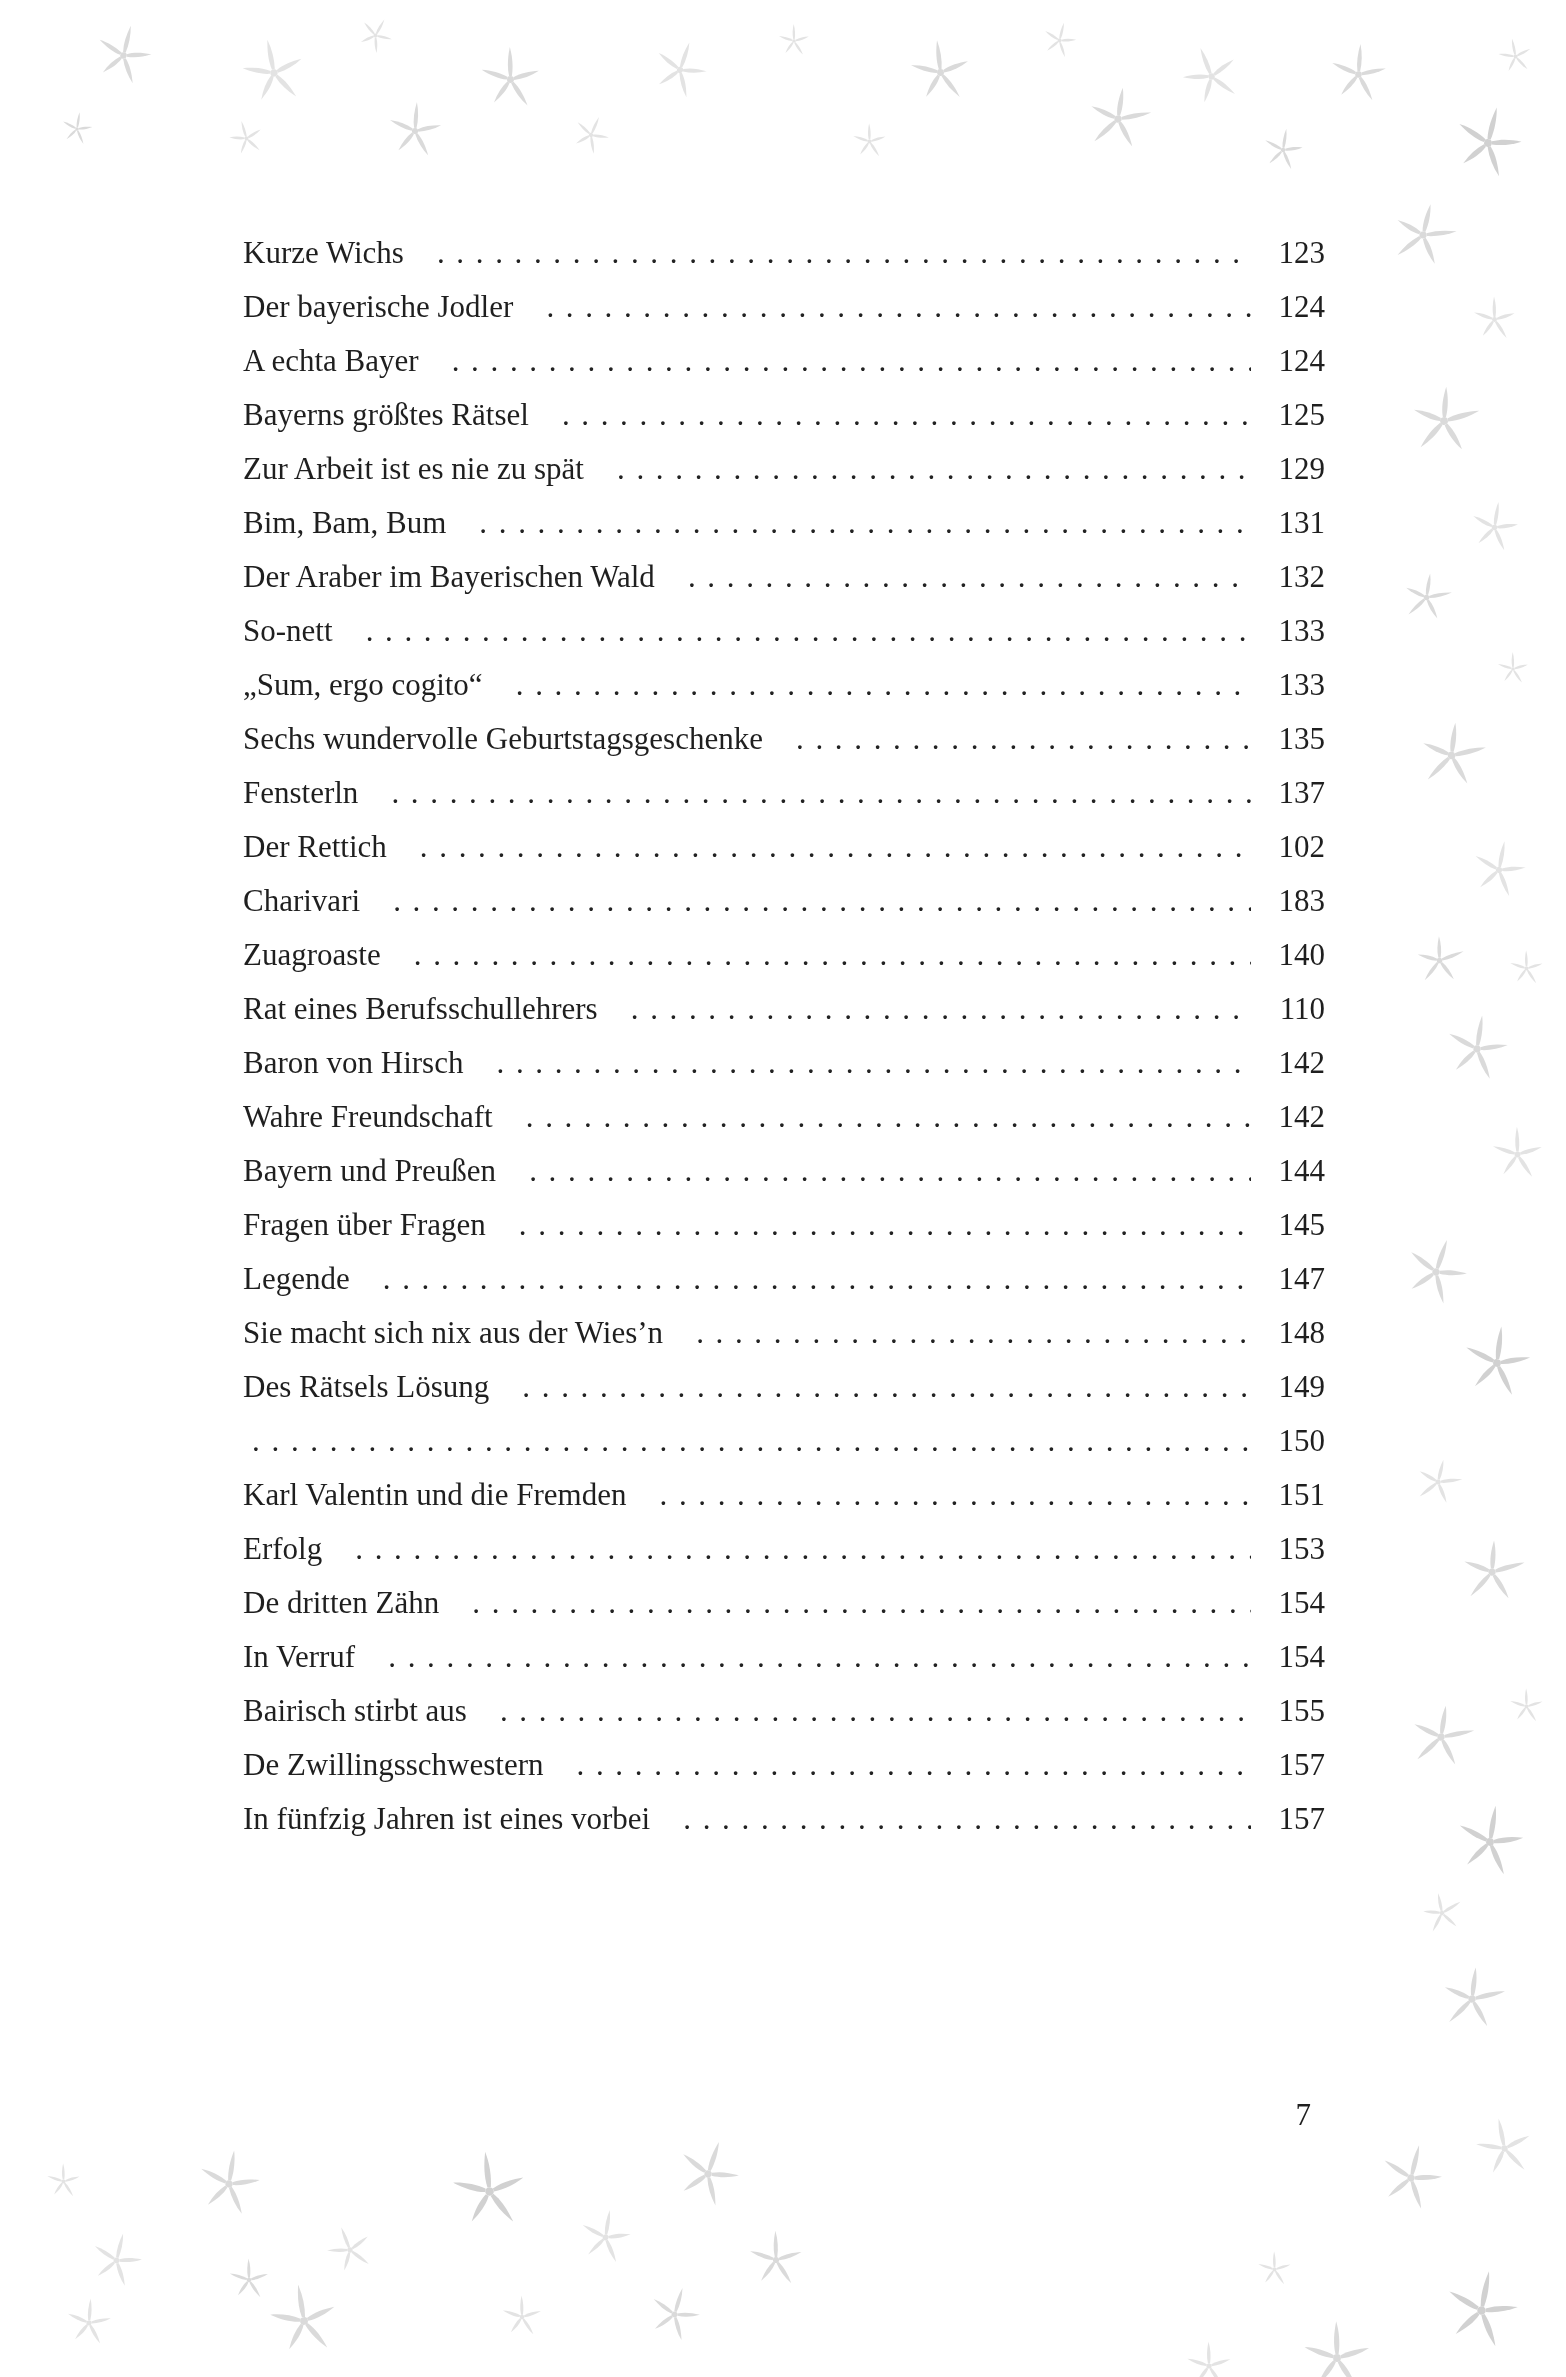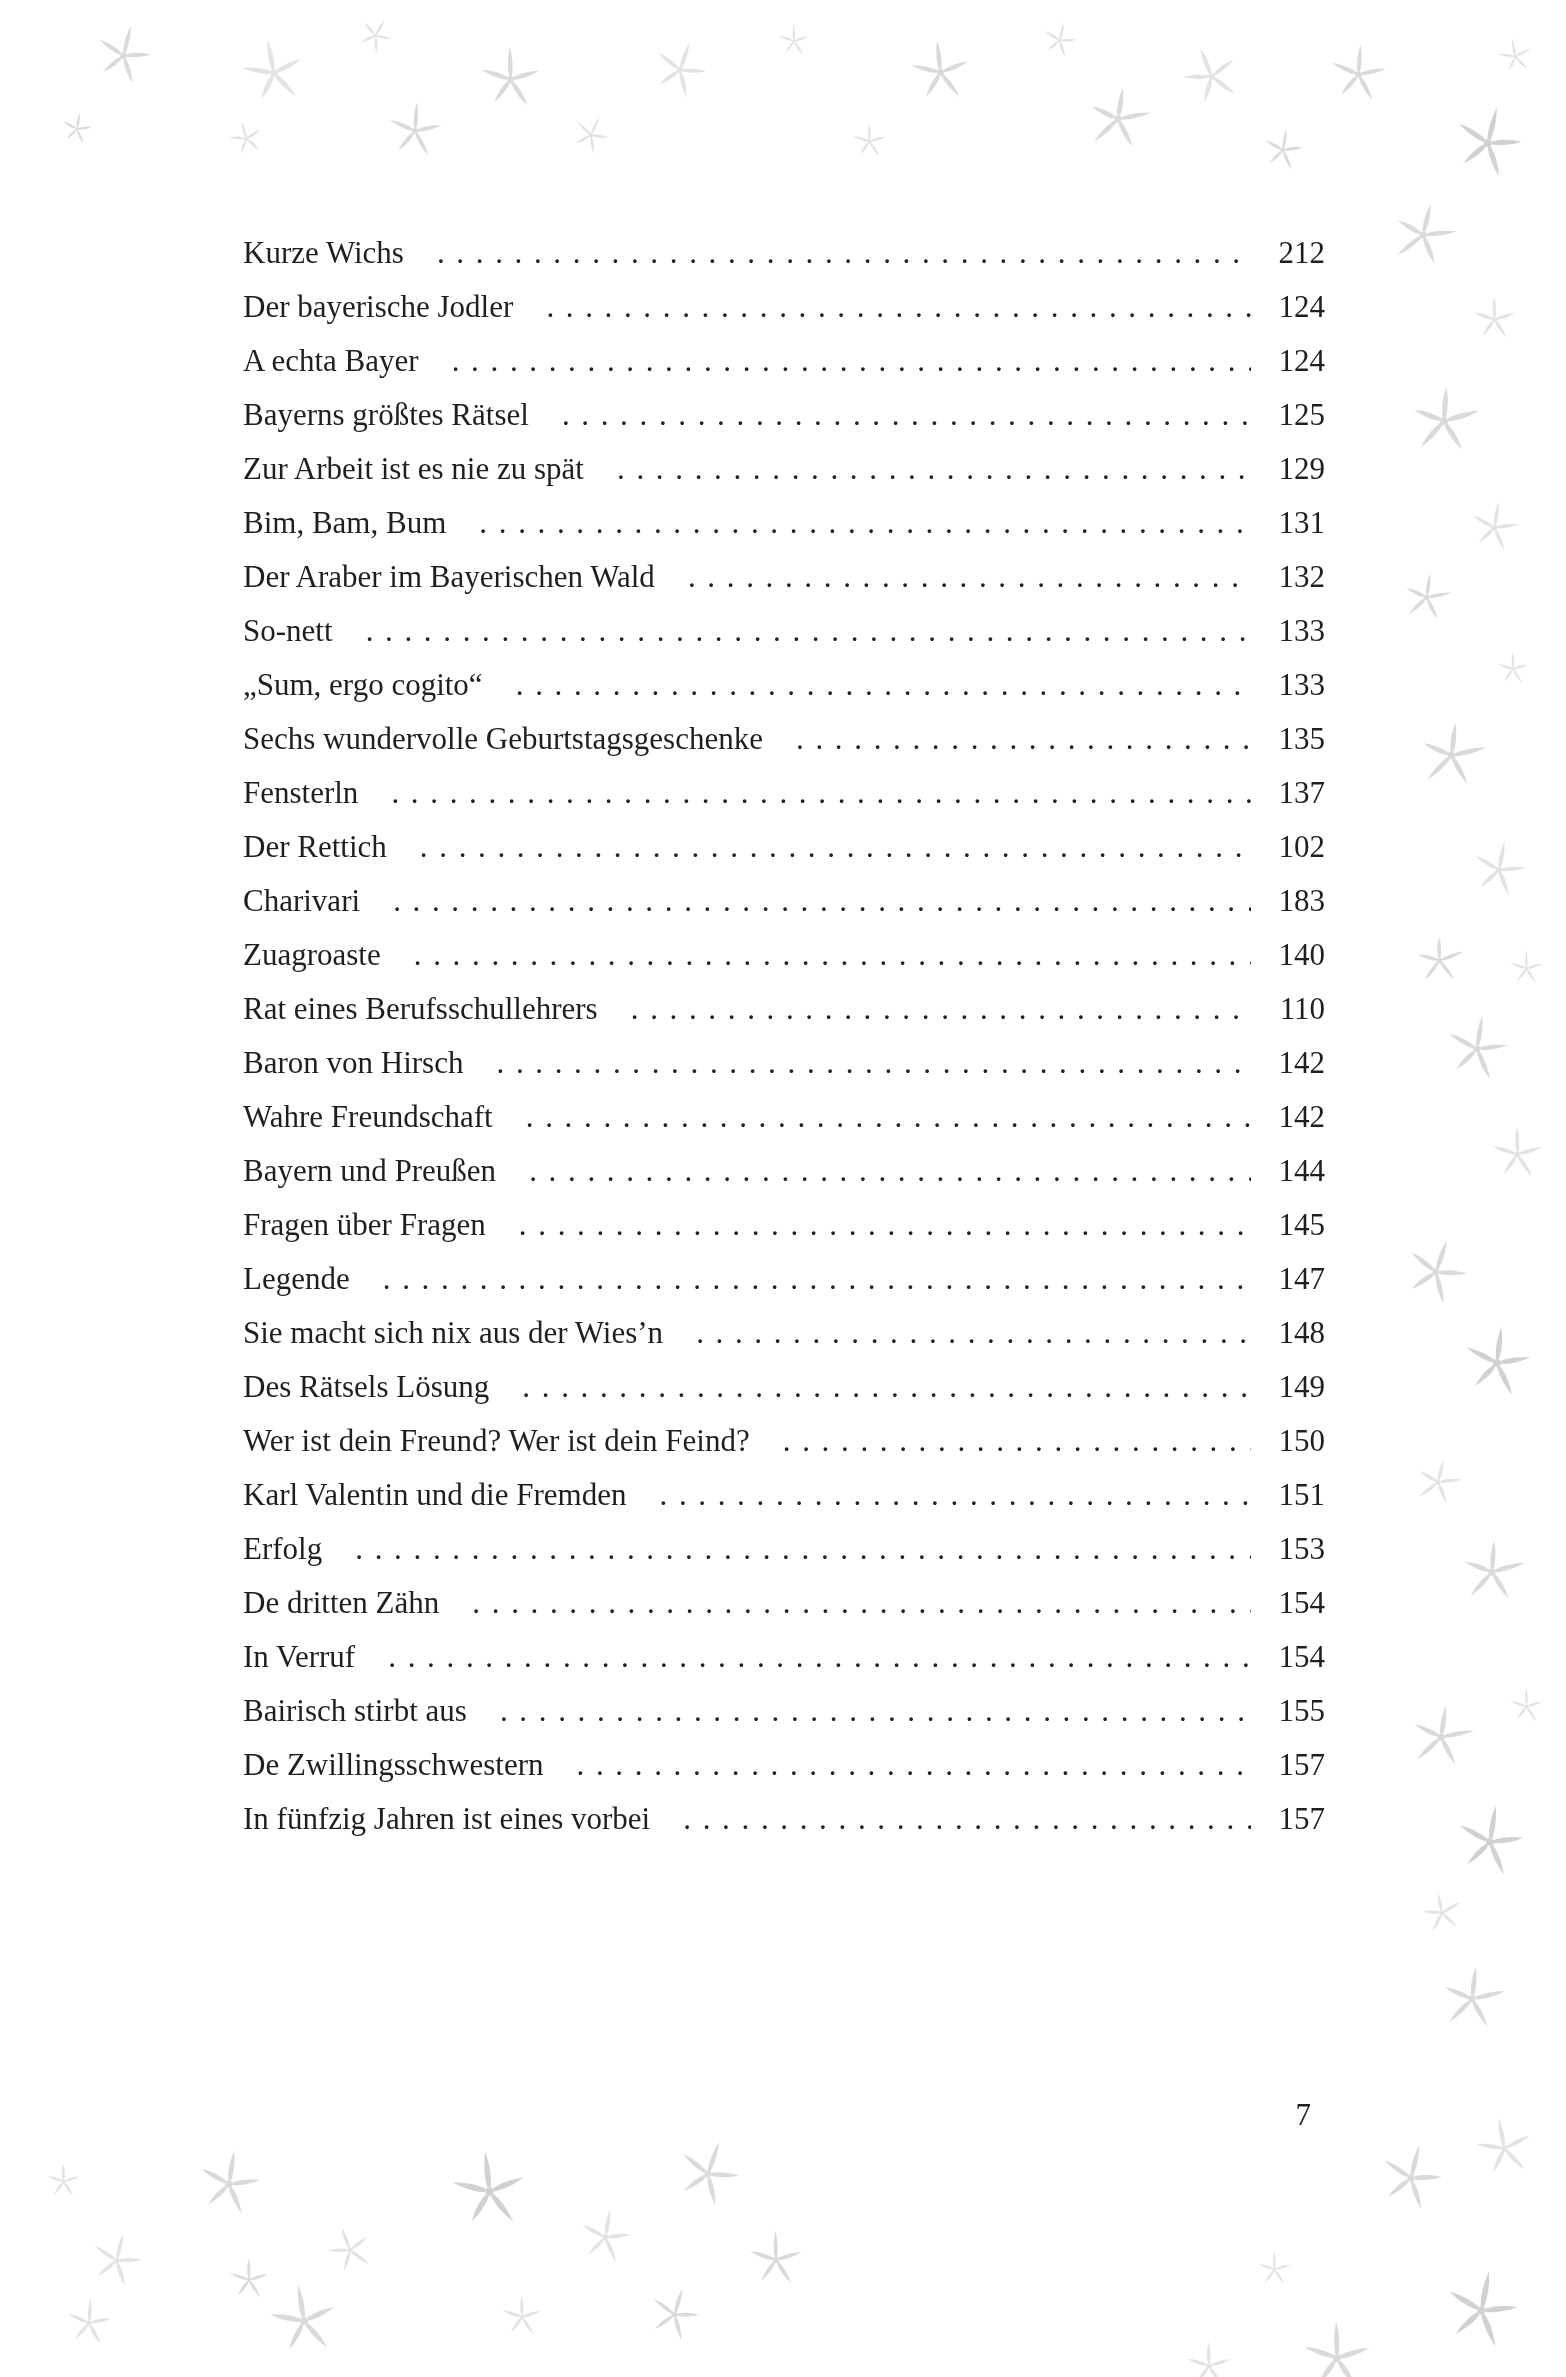--- a/index.html
+++ b/index.html
@@ -269,21 +269,21 @@
         <use href="#star-shape"></use>
       </svg>
       <svg viewBox="-50 -50 100 100" class="star l" style="left: 1183px; top: 2340px; width: 52px; height: 52px; transform: rotate(0deg);">
         <use href="#star-shape"></use>
       </svg>
     </div>
   <main id="toc">
   <div class="row">
     <span class="title">Kurze Wichs</span>
     <span class="leader"></span>
-    <span class="pagenum">212</span>
+    <span class="pagenum">123</span>
   </div>
 
   <div class="row">
     <span class="title">Der bayerische Jodler</span>
     <span class="leader"></span>
     <span class="pagenum">124</span>
   </div>
 
   <div class="row">
     <span class="title">A echta Bayer</span>
@@ -400,21 +400,20 @@
     <span class="pagenum">148</span>
   </div>
 
   <div class="row">
     <span class="title">Des Rätsels Lösung</span>
     <span class="leader"></span>
     <span class="pagenum">149</span>
   </div>
 
   <div class="row">
-    <span class="title">Wer ist dein Freund? Wer ist dein Feind?</span>
     <span class="leader"></span>
     <span class="pagenum">150</span>
   </div>
 
   <div class="row">
     <span class="title">Karl Valentin und die Fremden</span>
     <span class="leader"></span>
     <span class="pagenum">151</span>
   </div>
 

